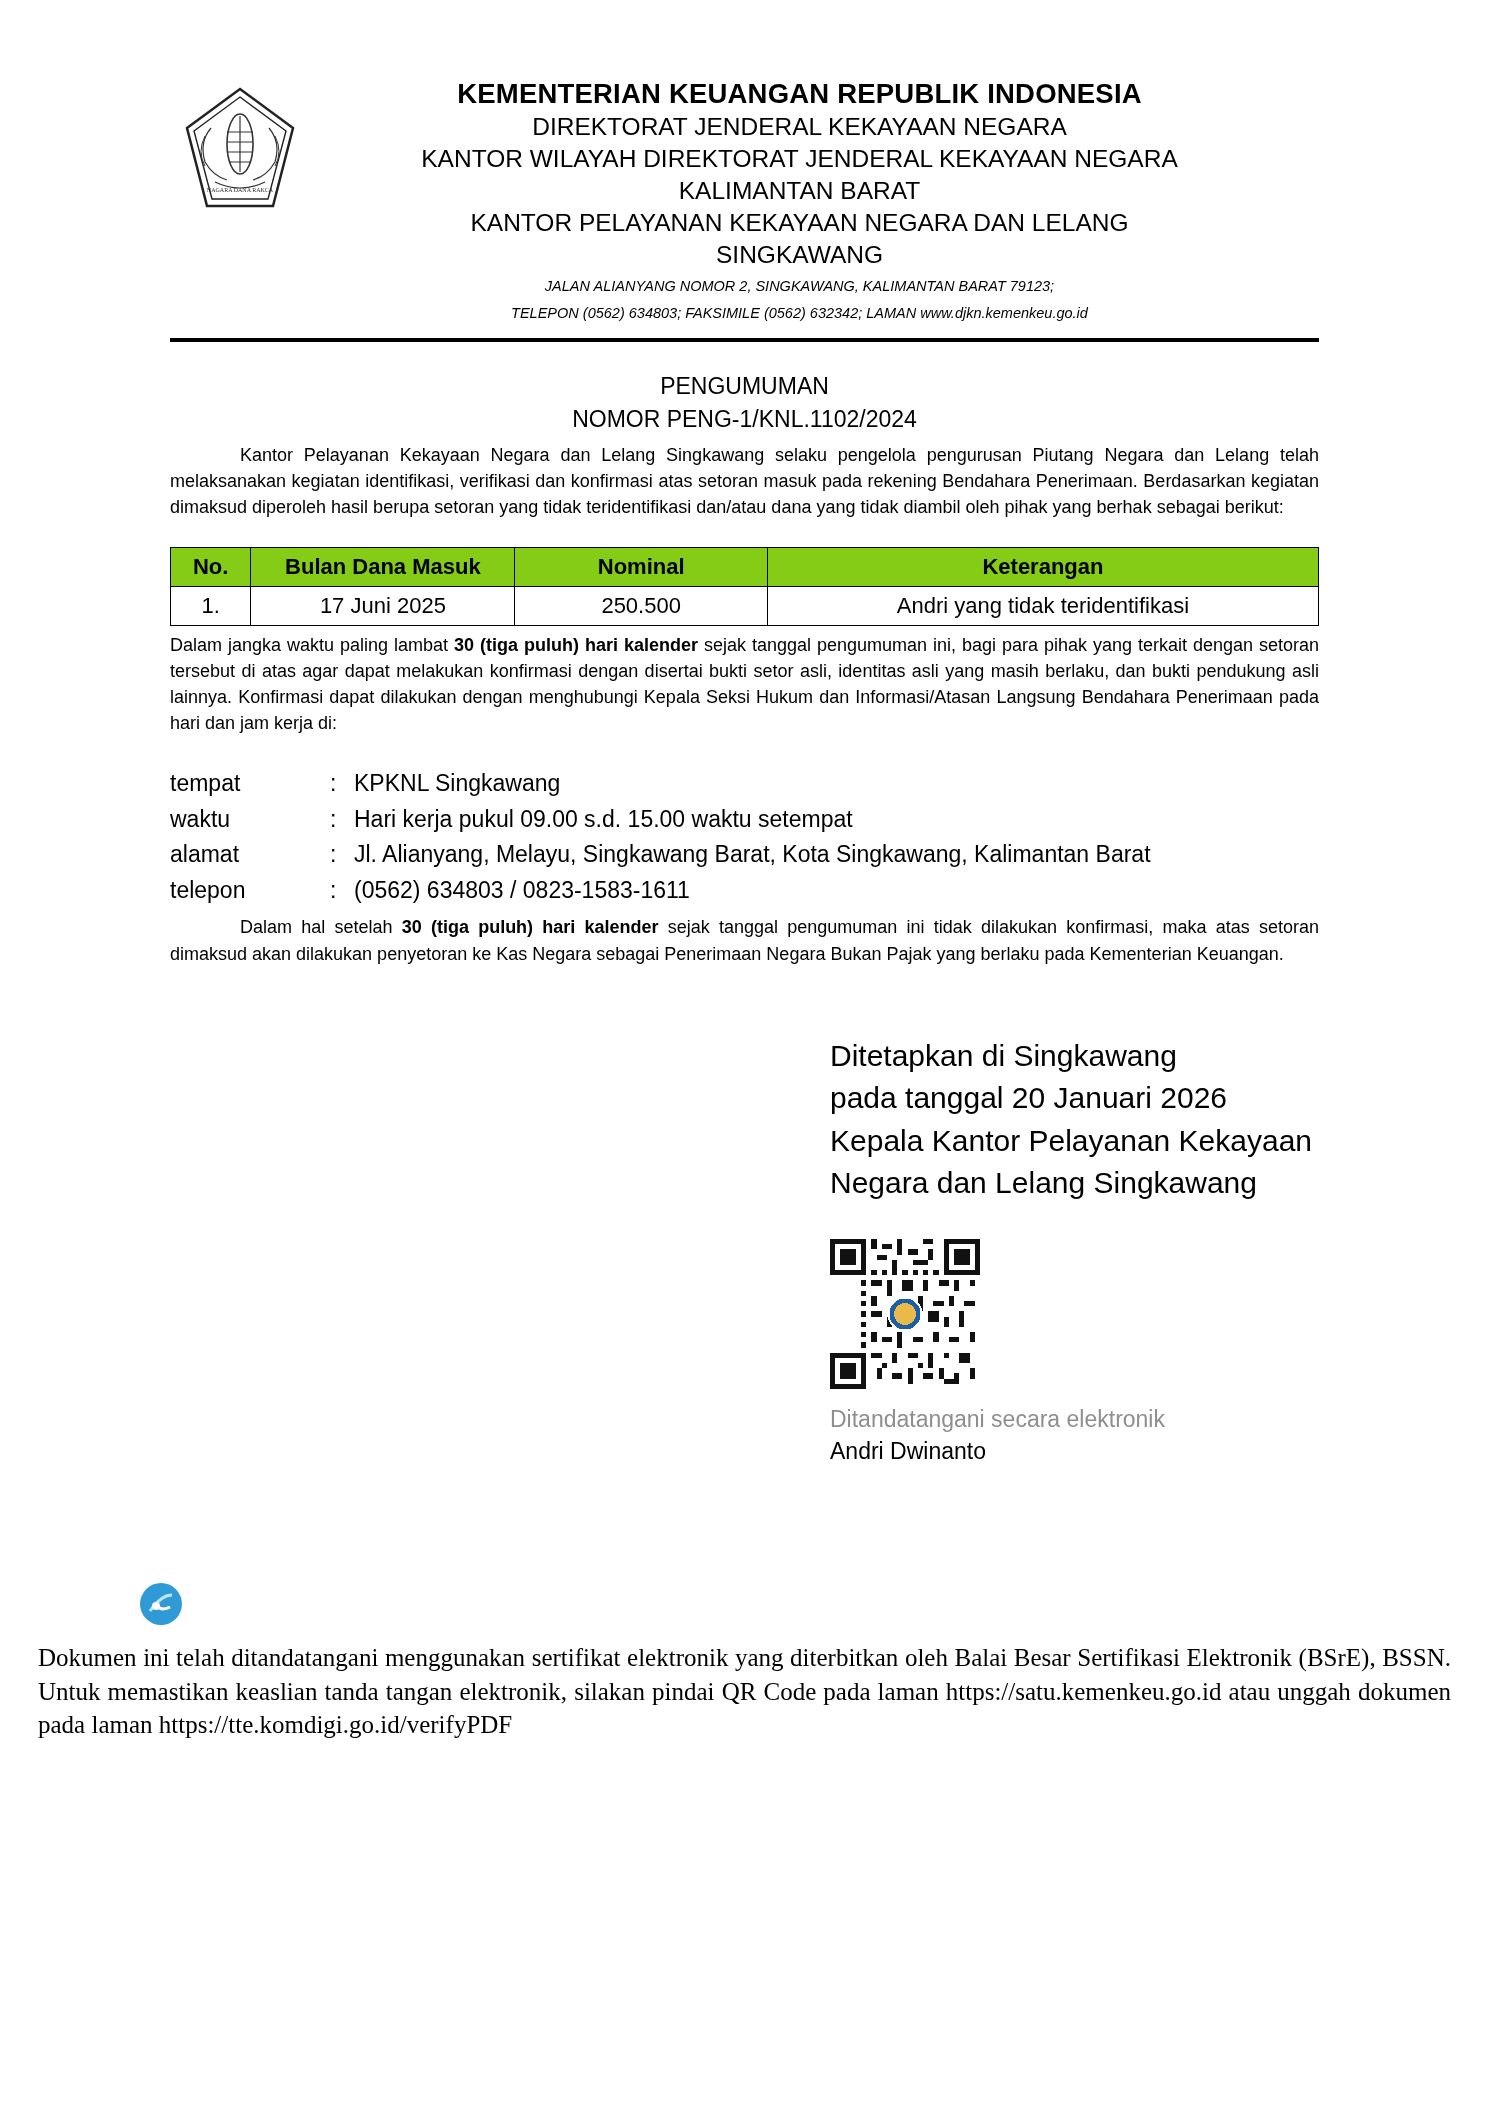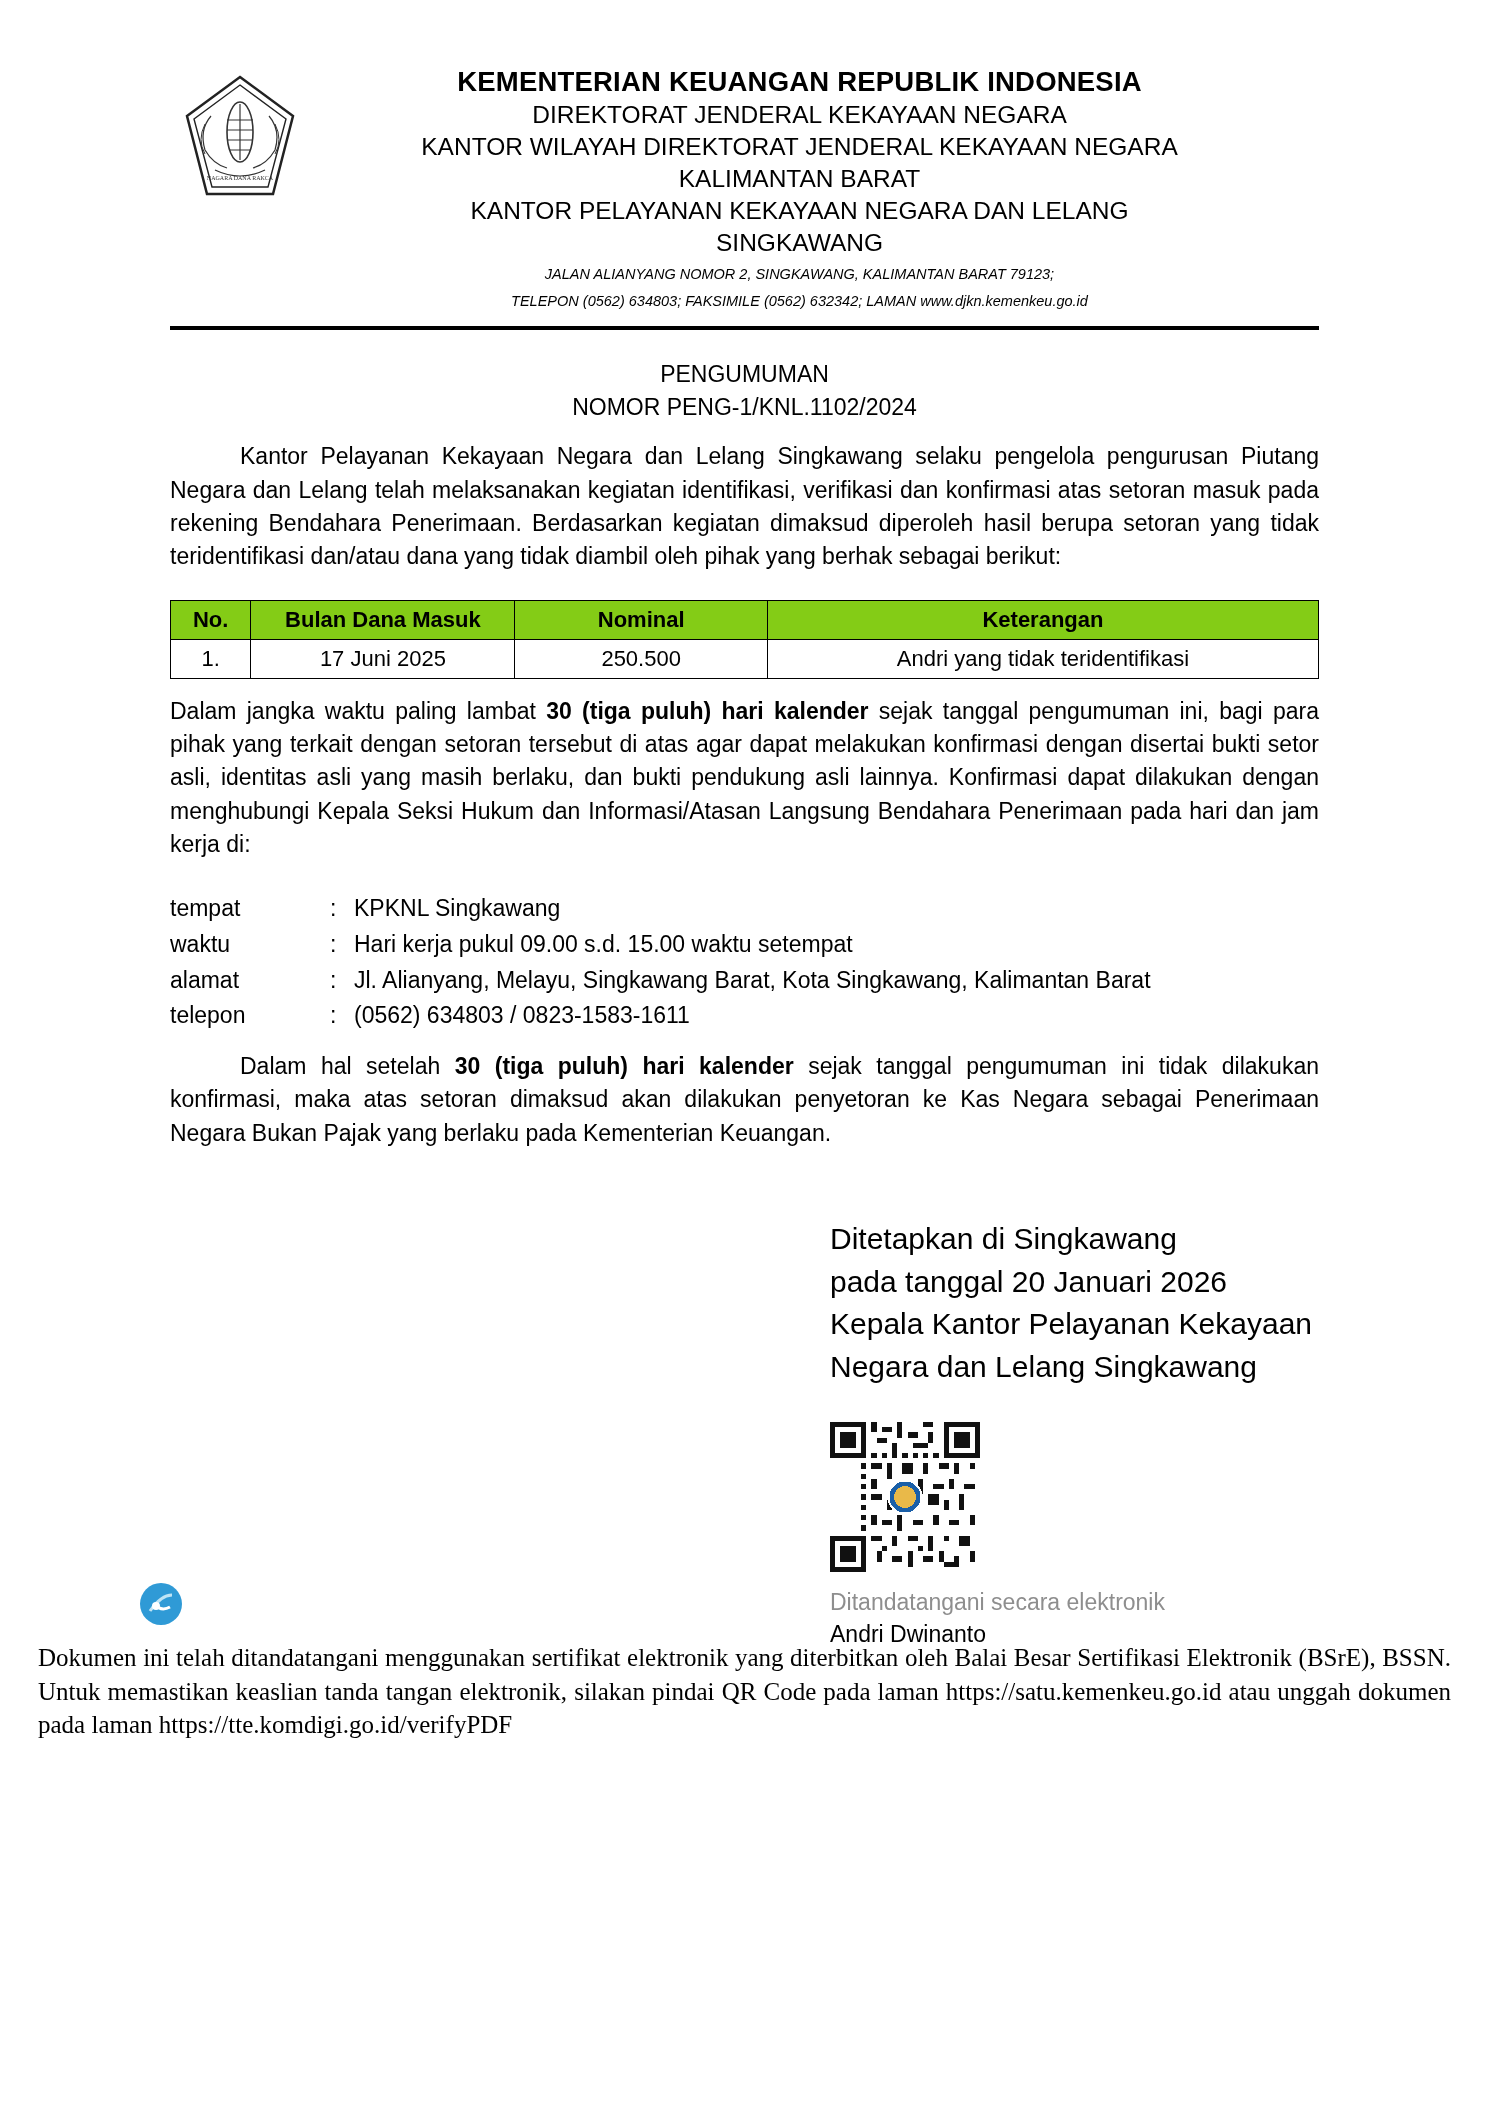--- a/index.html
+++ b/index.html
@@ -13,21 +13,21 @@
     position: relative;
     font-family: "Liberation Sans", sans-serif;
     color: #000000;
     overflow: hidden;
   }
   .page {
     position: relative;
     width: 1489px;
     height: 1760px;
     box-sizing: border-box;
-    padding: 4px 170px;
+    padding: 16px 170px;
   }
 
   
   .kop {
     display: flex;
     align-items: flex-start;
     padding-top: 60px;
   }
   .logo {
     width: 140px;
@@ -67,25 +67,25 @@
   
   .doc-title {
     text-align: center;
     font-size: 23px;
     line-height: 1.45;
     margin-top: 28px;
   }
 
   
   .para {
-    font-size: 23px;
+    font-size: 18px;
     line-height: 1.45;
     text-align: justify;
     text-justify: inter-word;
-    margin-top: 16px;
+    margin-top: 6px;
   }
   .para.indent { text-indent: 70px; }
   .para b { font-weight: bold; }
 
   
   table.data {
     border-collapse: collapse;
     width: 100%;
     margin-top: 26px;
     font-size: 22px;

